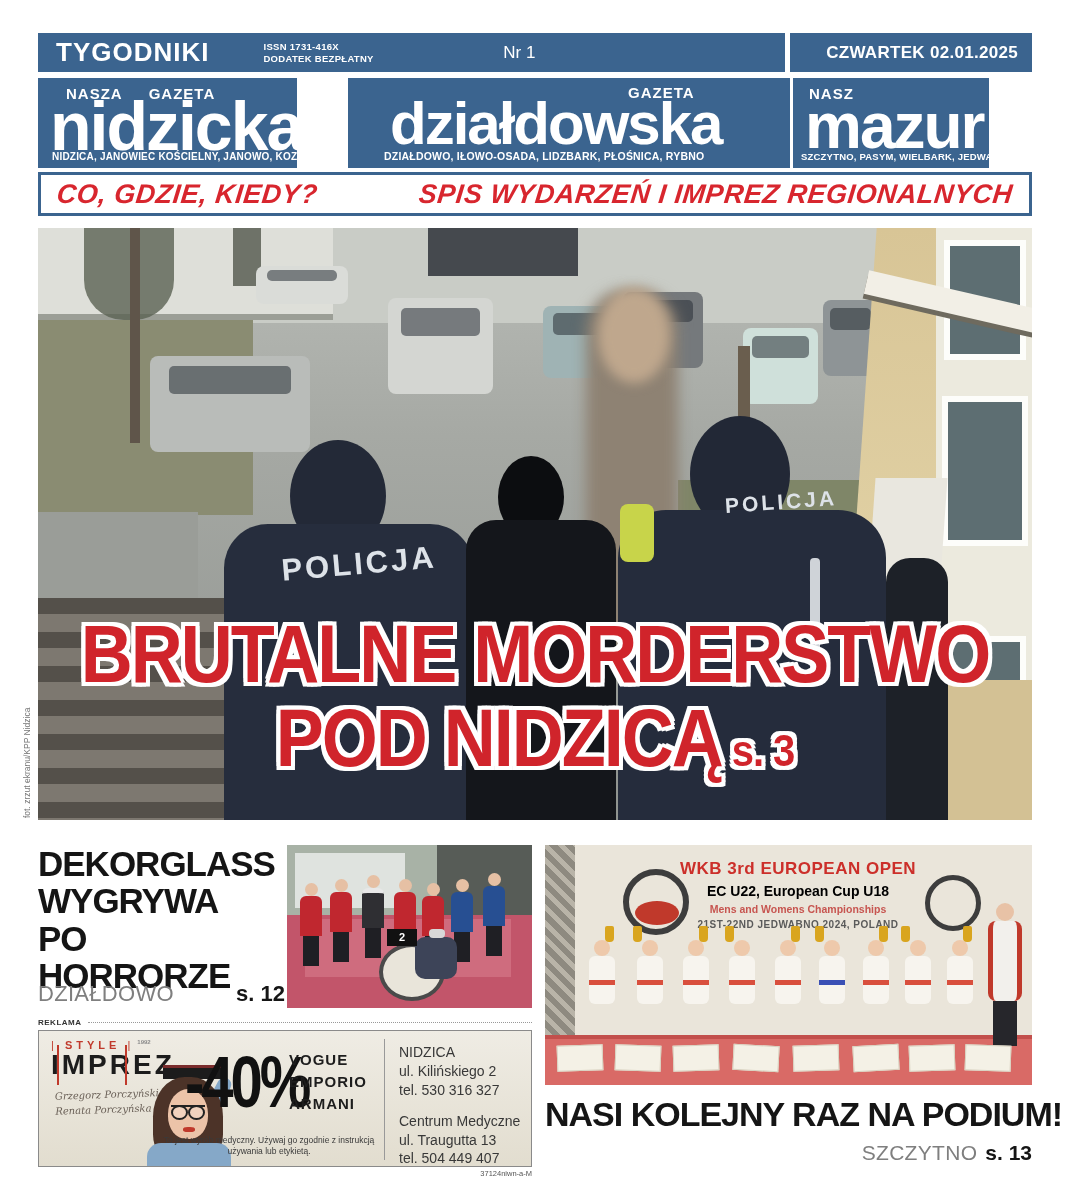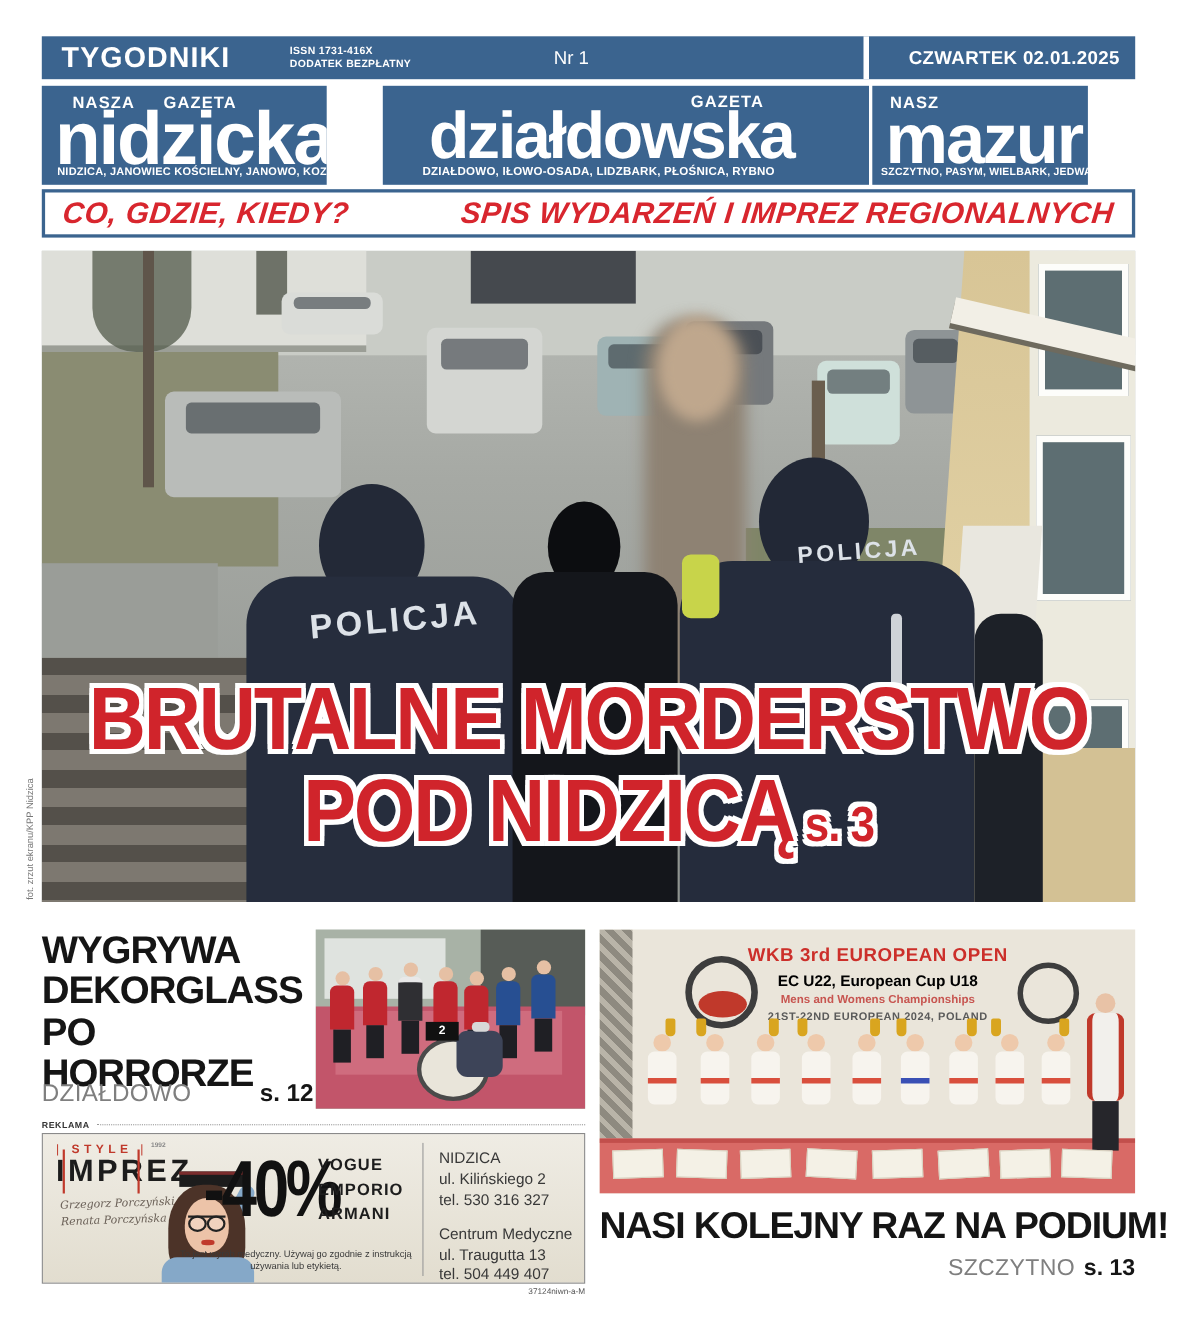--- a/index.html
+++ b/index.html
@@ -275,22 +275,22 @@
     <div class="policja pol-r">POLICJA</div>
     <div class="lead-head lh1">BRUTALNE MORDERSTWO</div>
     <div class="lead-head lh2">
       <span>POD NIDZICĄ</span><span class="pref">s. 3</span>
     </div>
   </div>
   <div class="abs credit">fot. zrzut ekranu/KPP Nidzica</div>
 
   <div class="abs story-left">
     <div class="sl-title">
+      <div>DEKORGLASS</div>
       <div>WYGRYWA</div>
-      <div>DEKORGLASS</div>
       <div>PO HORRORZE</div>
     </div>
     <div class="sl-meta">
       <span class="loc">DZIAŁDOWO</span>
       <span class="pageref">s. 12</span>
     </div>
   </div>
 
   <div class="abs tennis">
     <div class="tn-banner"></div>
@@ -341,21 +341,21 @@
   <div class="abs story-right">
     <div class="karate">
       <div class="ka-scaffold"></div>
       <div class="ka-floor"></div>
       <div class="ka-emb ka-e1"></div>
       <div class="ka-emb ka-e2"></div>
       <div class="ka-text">
         <div class="l1">WKB 3rd EUROPEAN OPEN</div>
         <div class="l2">EC U22, European Cup U18</div>
         <div class="l3">Mens and Womens Championships</div>
-        <div class="l4">21ST-22ND EUROPEAN 2024, POLAND</div>
+        <div class="l4">21ST-22ND JEDWABNO 2024, POLAND</div>
       </div>
       <div class="kid k1">
           <div class="tro"></div>
           <div class="hd"></div>
           <div class="gi"></div>
         </div>
       <div class="kid k2">
           <div class="tro"></div>
           <div class="hd"></div>
           <div class="gi"></div>

